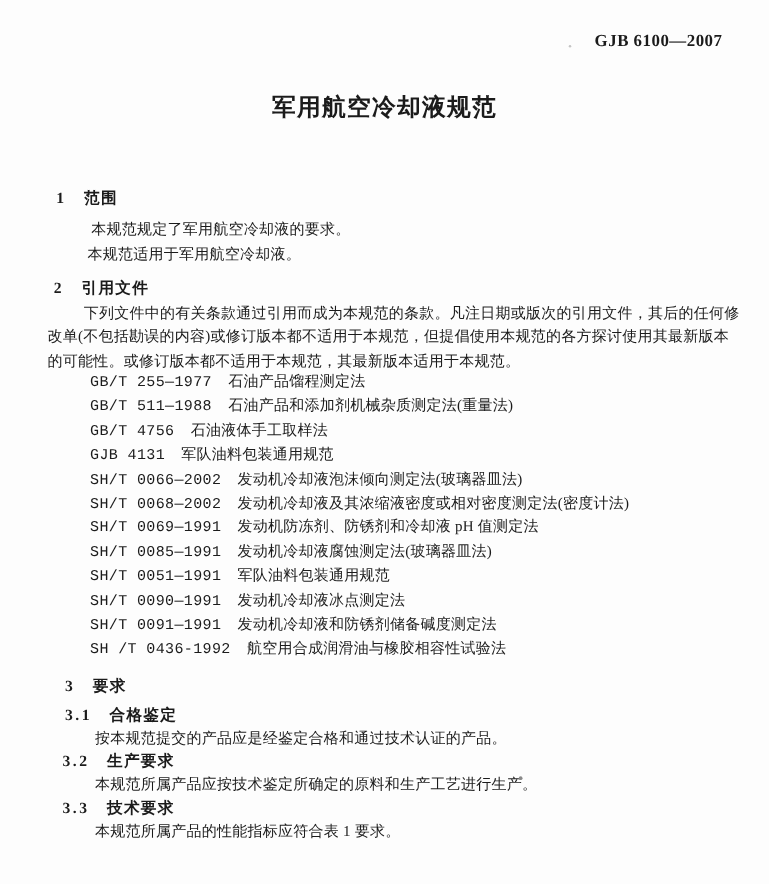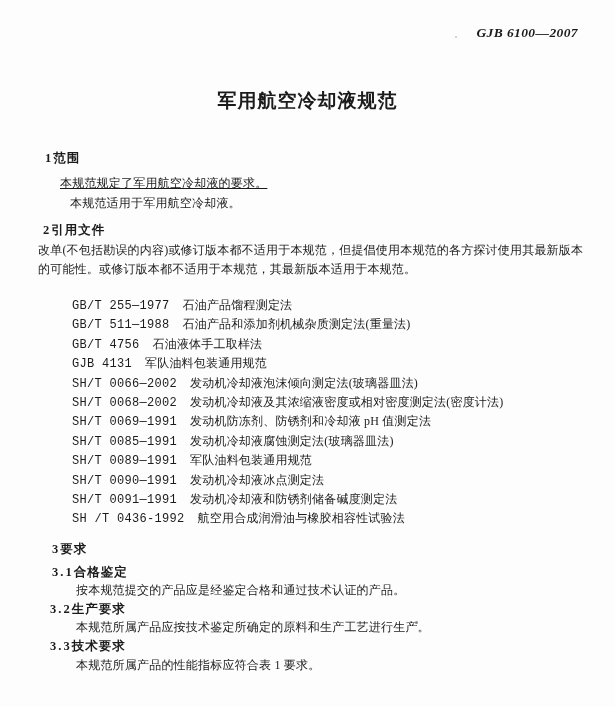--- a/index.html
+++ b/index.html
@@ -16,41 +16,40 @@
     color: #1b1b1b;
   }
   .doc-number {
     position: absolute;
     top: 25px;
     right: 37px;
     font-size: 13.5px;
     font-weight: bold;
     letter-spacing: 0.4px;
     white-space: nowrap;
-    font-style: italic;
   }
   .doc-title {
     position: absolute;
-    top: 88px;
+    top: 73px;
     left: 0;
     width: 100%;
     text-align: center;
     font-size: 19px;
     font-weight: bold;
     letter-spacing: 1px;
     white-space: nowrap;
   }
   .heading {
     position: absolute;
     font-size: 12.5px;
     font-weight: bold;
     white-space: nowrap;
   }
   .heading .h-num { letter-spacing: 2px; }
-  .heading .h-label { letter-spacing: 1px; }
+  .heading .h-label { margin-left: 14px; letter-spacing: 1px; }
   .body-line {
     position: absolute;
     font-size: 12px;
     white-space: nowrap;
     letter-spacing: 0.2px;
   }
   .intro {
     position: absolute;
     top: 241px;
     left: 38px;
@@ -83,42 +82,43 @@
 
 <div class="page">
 
   <div class="doc-number">GJB 6100—2007</div>
 
   <div class="doc-title">军用航空冷却液规范</div>
 
   <div class="heading" style="top:150px; left:45px;">
     <span class="h-num">1</span><span class="h-label">范围</span>
   </div>
-  <div class="body-line" style="top:175px; left:60px;text-decoration:underline;">本规范规定了军用航空冷却液的要求。</div>
+  <div class="body-line" style="top:175px; left:73px;">本规范规定了军用航空冷却液的要求。</div>
   <div class="body-line" style="top:195px; left:70px;">本规范适用于军用航空冷却液。</div>
 
   <div class="heading" style="top:222px; left:43px;">
     <span class="h-num">2</span><span class="h-label">引用文件</span>
   </div>
 
   <div class="intro">
+    <div class="iline indent">下列文件中的有关条款通过引用而成为本规范的条款。凡注日期或版次的引用文件，其后的任何修</div>
     <div class="iline">改单(不包括勘误的内容)或修订版本都不适用于本规范，但提倡使用本规范的各方探讨使用其最新版本</div>
     <div class="iline">的可能性。或修订版本都不适用于本规范，其最新版本适用于本规范。</div>
   </div>
 
   <div class="ref-list">
     <div class="ref-line"><span class="ref-code">GB/T 255—1977</span><span class="ref-title">石油产品馏程测定法</span></div>
     <div class="ref-line"><span class="ref-code">GB/T 511—1988</span><span class="ref-title">石油产品和添加剂机械杂质测定法(重量法)</span></div>
     <div class="ref-line"><span class="ref-code">GB/T 4756</span><span class="ref-title">石油液体手工取样法</span></div>
     <div class="ref-line"><span class="ref-code">GJB 4131</span><span class="ref-title">军队油料包装通用规范</span></div>
     <div class="ref-line"><span class="ref-code">SH/T 0066—2002</span><span class="ref-title">发动机冷却液泡沫倾向测定法(玻璃器皿法)</span></div>
     <div class="ref-line"><span class="ref-code">SH/T 0068—2002</span><span class="ref-title">发动机冷却液及其浓缩液密度或相对密度测定法(密度计法)</span></div>
     <div class="ref-line"><span class="ref-code">SH/T 0069—1991</span><span class="ref-title">发动机防冻剂、防锈剂和冷却液 pH 值测定法</span></div>
     <div class="ref-line"><span class="ref-code">SH/T 0085—1991</span><span class="ref-title">发动机冷却液腐蚀测定法(玻璃器皿法)</span></div>
-    <div class="ref-line"><span class="ref-code">SH/T 0089—1991</span><span class="ref-title">军队油料包装通用规范</span></div>
+    <div class="ref-line"><span class="ref-code">SH/T 0051—1991</span><span class="ref-title">军队油料包装通用规范</span></div>
     <div class="ref-line"><span class="ref-code">SH/T 0090—1991</span><span class="ref-title">发动机冷却液冰点测定法</span></div>
     <div class="ref-line"><span class="ref-code">SH/T 0091—1991</span><span class="ref-title">发动机冷却液和防锈剂储备碱度测定法</span></div>
     <div class="ref-line"><span class="ref-code">SH /T 0436-1992</span><span class="ref-title">航空用合成润滑油与橡胶相容性试验法</span></div>
   </div>
 
   <div class="heading" style="top:541px; left:52px;">
     <span class="h-num">3</span><span class="h-label">要求</span>
   </div>
 
   <div class="heading" style="top:564px; left:52px;">

